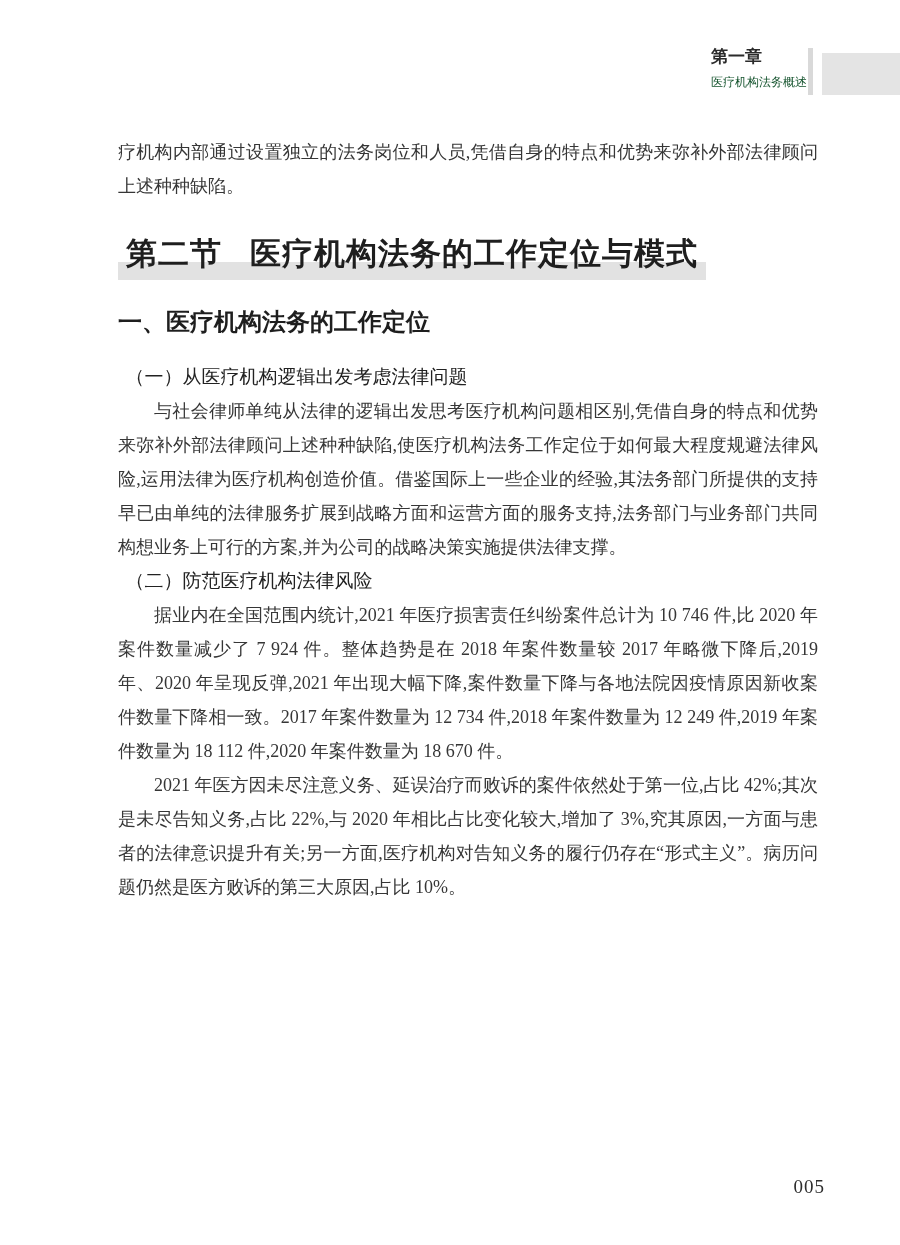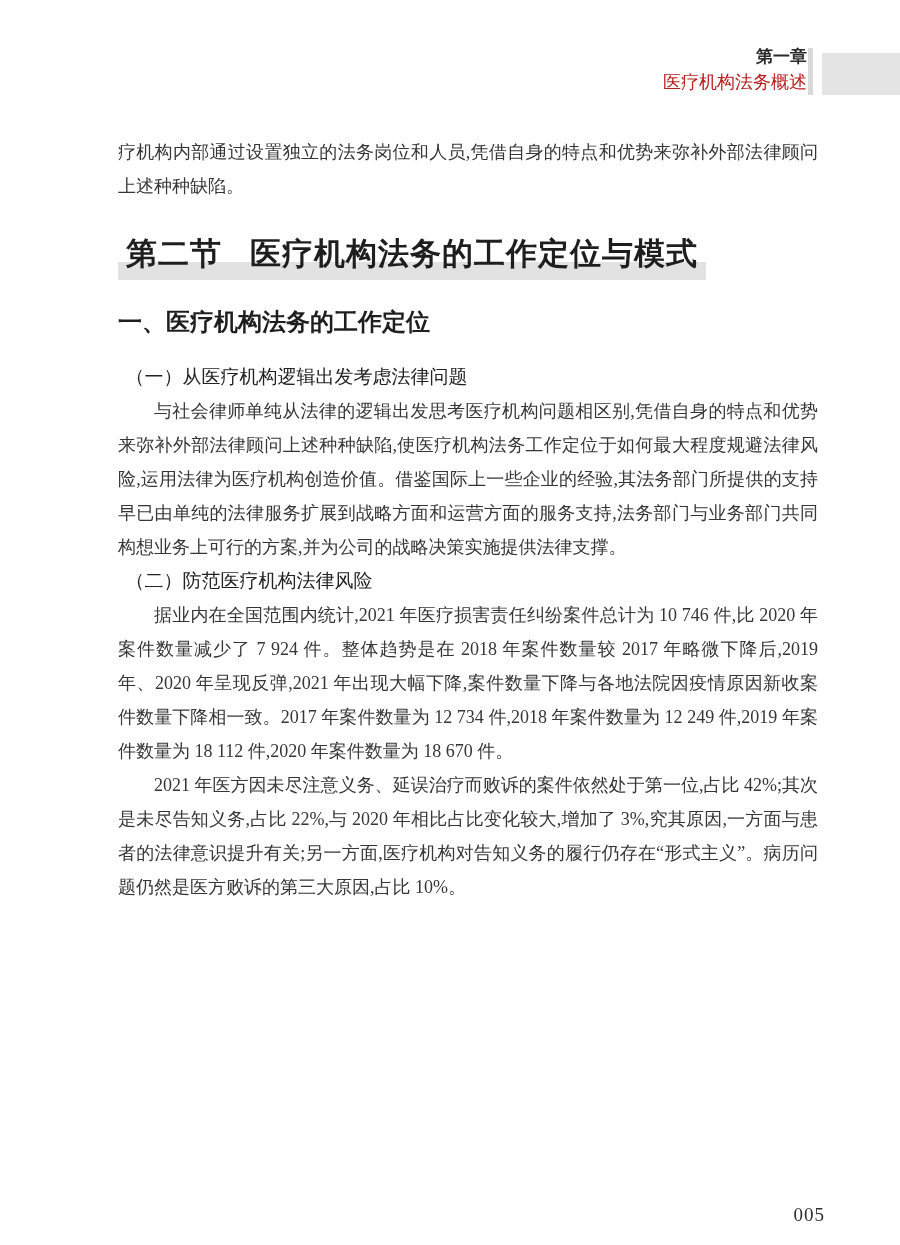--- a/index.html
+++ b/index.html
@@ -12,31 +12,31 @@
     font-family: "Liberation Serif", "DejaVu Serif", serif;
     color: #363636;
     overflow: hidden;
   }
 
   
   .header-text {
     position: absolute;
     top: 44px;
     right: 93px;
-    text-align: right;
+    text-align: left;
   }
   .chapter-label {
     font-size: 17px;
     font-weight: bold;
     color: #2b2b2b;
     line-height: 26px;
   }
   .chapter-title {
-    font-size: 18px;
-    color: #b91c1c;
+    font-size: 12px;
+    color: #14532d;
     line-height: 25px;
   }
   .header-rule {
     position: absolute;
     top: 48px;
     right: 87px;
     width: 5px;
     height: 47px;
     background: #d9d9d9;
   }
@@ -101,21 +101,20 @@
   .run-in-heading.first { margin-top: 22px; }
 
   
   .page-number {
     position: absolute;
     top: 1176px;
     right: 75px;
     font-size: 19px;
     color: #2e2e2e;
     letter-spacing: 1px;
-    margin-top: 28px;
   }
 </style>
 </head>
 <body>
 
 <div class="page">
 
   <div class="page-header">
     <div class="header-text">
       <div class="chapter-label">第一章</div>

